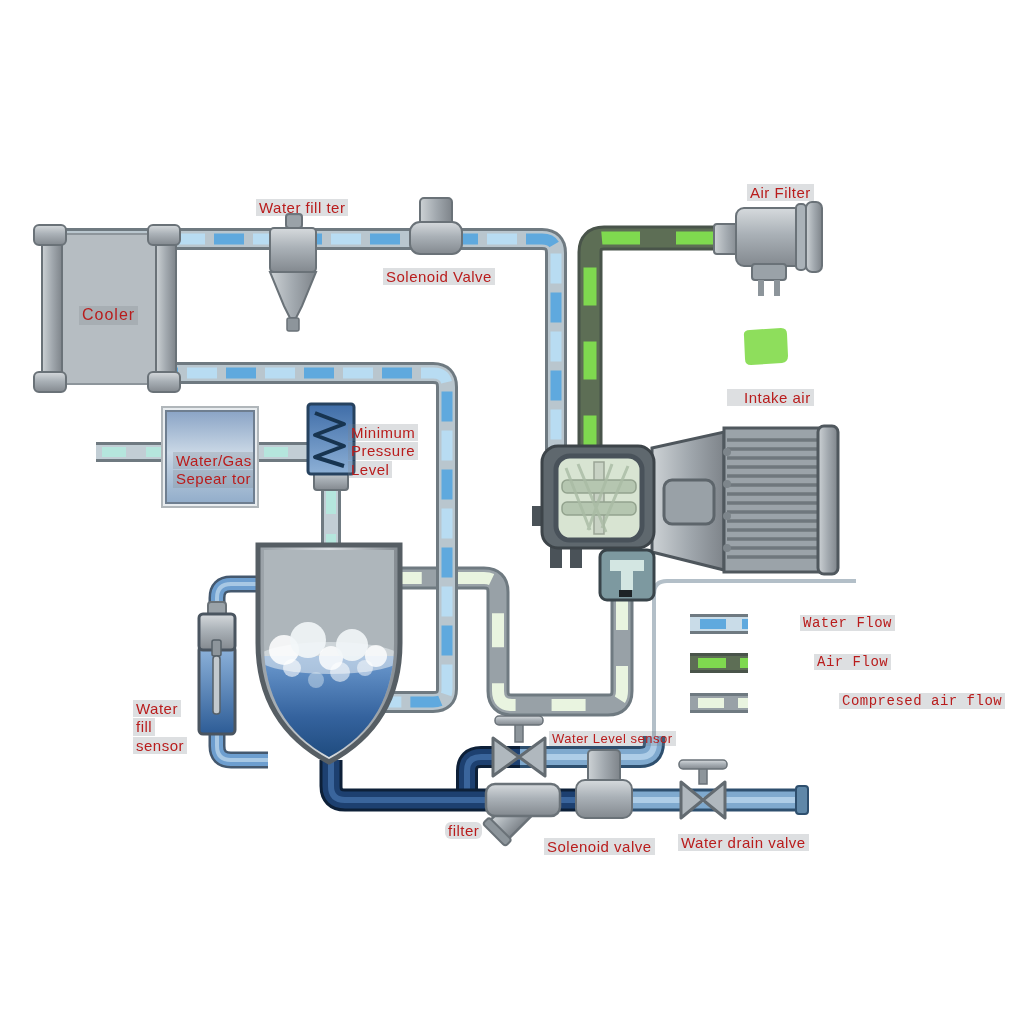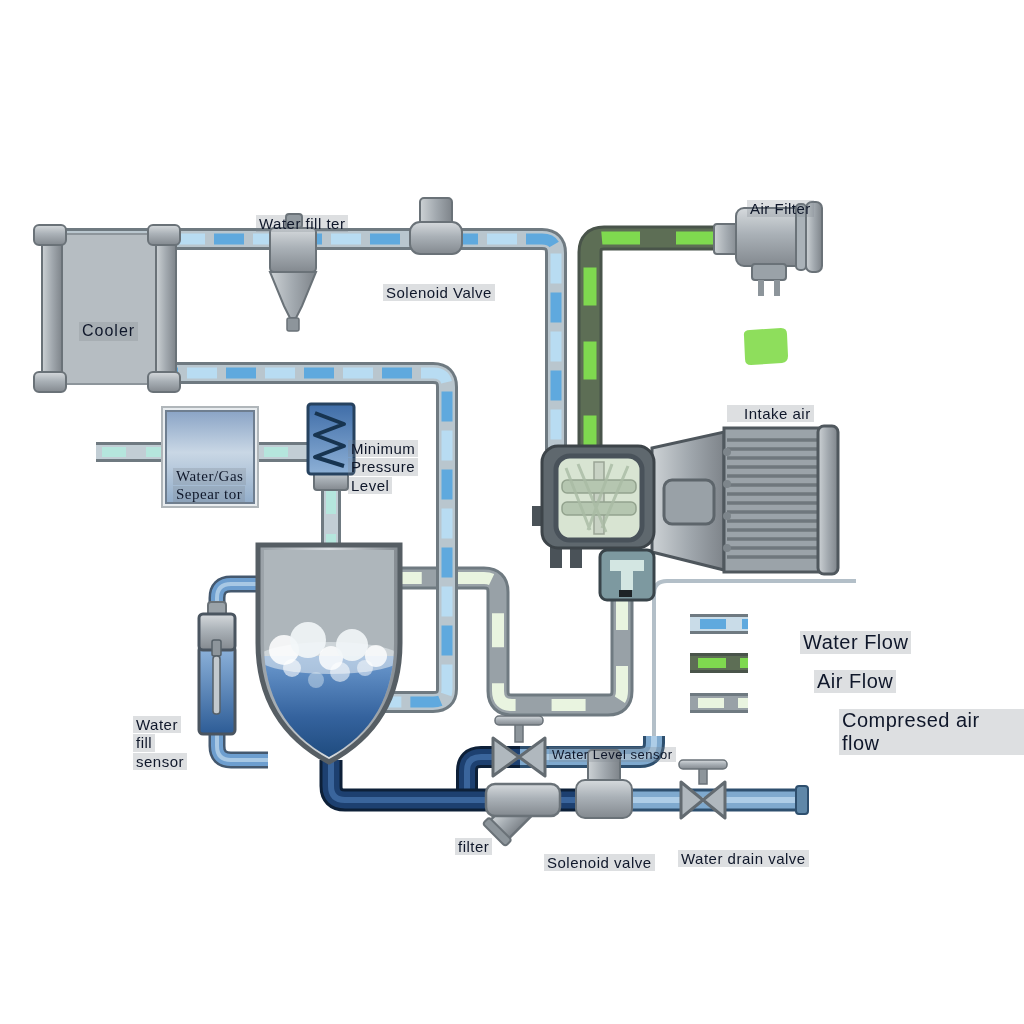--- a/index.html
+++ b/index.html
@@ -1,24 +1,24 @@
 <!DOCTYPE html>
 <html><head>
 <meta charset="utf-8">
 <style>
   html,body{margin:0;padding:0;background:#ffffff;}
   .canvas{position:relative;width:1024px;height:1024px;background:#ffffff;overflow:hidden;
           font-family:"Liberation Sans",sans-serif;}
   .canvas svg{position:absolute;left:0;top:0;}
-  .lbl{position:absolute;color:#0f172a;font-size:15px;line-height:1.16;letter-spacing:.5px;margin-top:16px;}
+  .lbl{position:absolute;color:#b91c1c;font-size:15px;line-height:1.16;letter-spacing:.5px;}
   .lbl .ln, .lbl.one{background:rgba(125,132,138,.26);padding:0 3px;display:inline-block;}
   .lbl .ln{display:table;margin-bottom:1px;}
   .big{font-size:16px;letter-spacing:1px;}
   .sm{font-size:13px;}
-  .leg{font-size:20px;}
+  .leg{font-size:14px;font-family:Liberation Mono, monospace;}
 </style>
 </head>
 <body>
 
 <div class="canvas">
 
 <svg width="1024" height="1024" viewBox="0 0 1024 1024">
   <defs>
     <linearGradient id="gMetal" x1="0" y1="0" x2="0" y2="1">
       <stop offset="0" stop-color="#d6dadd"></stop>
@@ -296,39 +296,39 @@
     <path d="M690,703 H748" stroke="#e9f4e0" stroke-width="10" stroke-dasharray="26 14" stroke-dashoffset="-8"></path>
   </g>
 </svg>
 
 <div class="lbl one big" style="left:79px;top:306px;">Cooler</div>
 <div class="lbl one" style="left:256px;top:199px;">Water fill ter</div>
 <div class="lbl one" style="left:383px;top:268px;">Solenoid Valve</div>
 <div class="lbl one" style="left:747px;top:184px;">Air Filter</div>
 <div class="lbl one" style="left:727px;top:389px;padding-left:17px;">Intake air</div>
 
-<div class="lbl" style="left:173px;top:452px;font-family:Liberation Serif, serif;">
+<div class="lbl" style="left:173px;top:452px;">
   <div class="ln">Water/Gas</div>
   <div class="ln">Sepear tor</div>
 </div>
 
 <div class="lbl" style="left:348px;top:424px;">
   <div class="ln">Minimum</div>
   <div class="ln">Pressure</div>
   <div class="ln">Level</div>
 </div>
 
 <div class="lbl" style="left:133px;top:700px;">
   <div class="ln">Water</div>
   <div class="ln">fill</div>
   <div class="ln">sensor</div>
 </div>
 
 <div class="lbl one sm" style="left:549px;top:731px;">Water Level sensor</div>
-<div class="lbl one" style="left:455px;top:822px;">filter</div>
+<div class="lbl one" style="left:445px;top:822px;border-radius:6px;">filter</div>
 <div class="lbl one" style="left:544px;top:838px;">Solenoid valve</div>
 <div class="lbl one" style="left:678px;top:834px;">Water drain valve</div>
 
 <div class="lbl one leg" style="left:800px;top:615px;">Water Flow</div>
 <div class="lbl one leg" style="left:814px;top:654px;">Air Flow</div>
 <div class="lbl one leg" style="left:839px;top:693px;">Compresed air flow</div>
 
 </div>
 
 </body></html>

